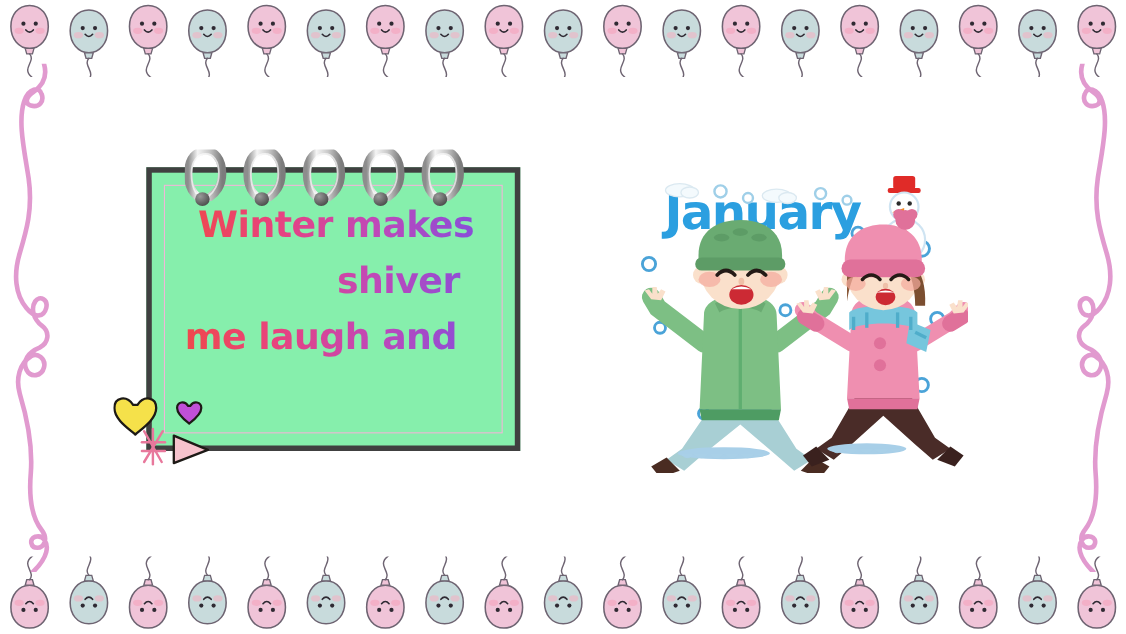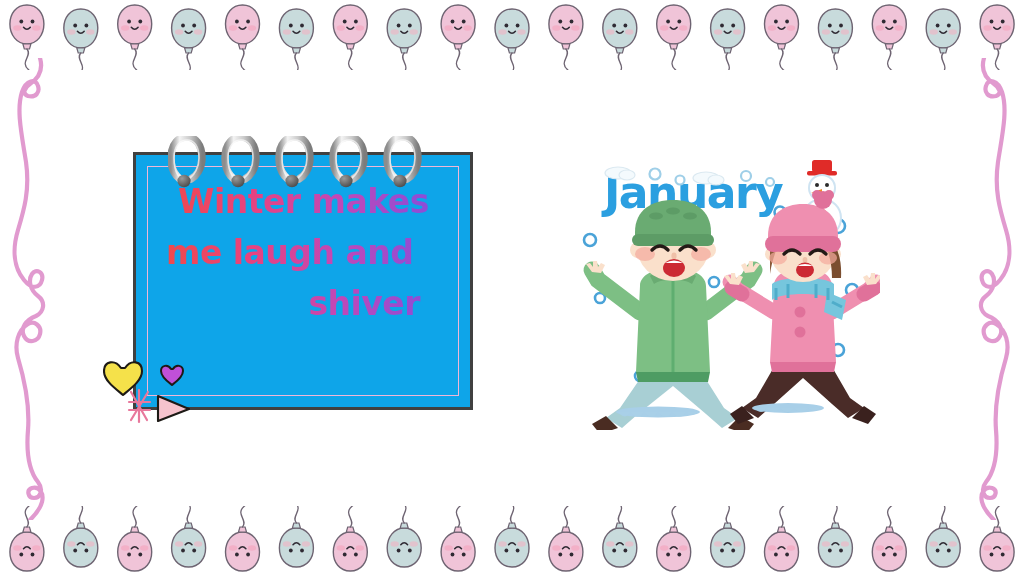--- a/index.html
+++ b/index.html
@@ -17,22 +17,22 @@
   .balloon-row.bottom{bottom:0;}
 
   
   .side-squiggle{position:absolute;top:58px;height:462px;width:64px;}
   .side-squiggle.left{left:0;}
   .side-squiggle.right{right:0;}
 
   
   #notepad{
     position:absolute;left:133px;top:152px;width:340px;height:258px;
-    background:#0ea5e9;
-    border:3px solid #404040;
+    background:#86efac;
+    border:5px solid #404040;
     box-sizing:border-box;
   }
   #notepad-inner-border{
     position:absolute;left:11px;top:11px;right:11px;bottom:11px;
     border:1.5px solid #f0b7d8;
     box-sizing:border-box;
     pointer-events:none;
   }
   #notepad-text{
     position:absolute;left:20px;right:16px;top:26px;
@@ -271,22 +271,22 @@
                C28,286 38,284 40,276 C42,268 34,262 28,266 C18,272 14,286 18,300
                C24,320 30,346 28,372 C26,396 30,414 38,424 C44,432 40,440 34,440
                C28,440 26,432 32,430 C40,428 44,436 42,444 C40,452 34,458 30,462" fill="none" stroke="#dd8cc8" stroke-width="4.2" stroke-linecap="round" opacity="0.88"></path>
     </g>
   </svg>
 
   <div id="notepad">
     <div id="notepad-inner-border"></div>
     <div id="notepad-text">
       <div class="quote-line l1">Winter makes</div>
+      <div class="quote-line l3">shiver</div>
       <div class="quote-line l2">me laugh and</div>
-      <div class="quote-line l3">shiver</div>
     </div>
   </div>
 
   <svg id="spiral-binding" viewBox="0 0 260 56" xmlns="http://www.w3.org/2000/svg">
     <defs>
       <linearGradient id="ringGrad" x1="0" y1="0" x2="1" y2="0">
         <stop offset="0%" stop-color="#8d8d8d"></stop>
         <stop offset="28%" stop-color="#f4f4f4"></stop>
         <stop offset="62%" stop-color="#c9c9c9"></stop>
         <stop offset="100%" stop-color="#7c7c7c"></stop>

